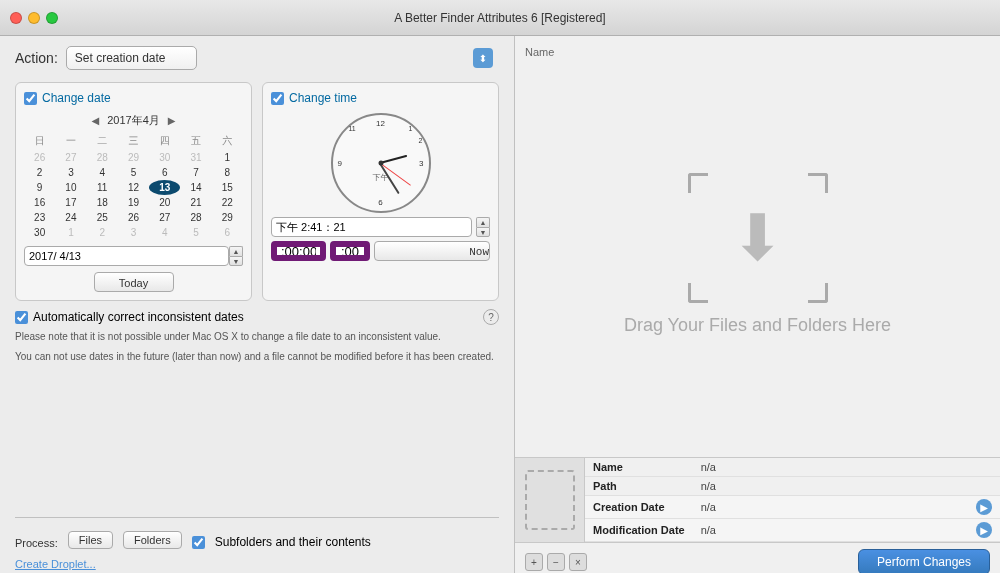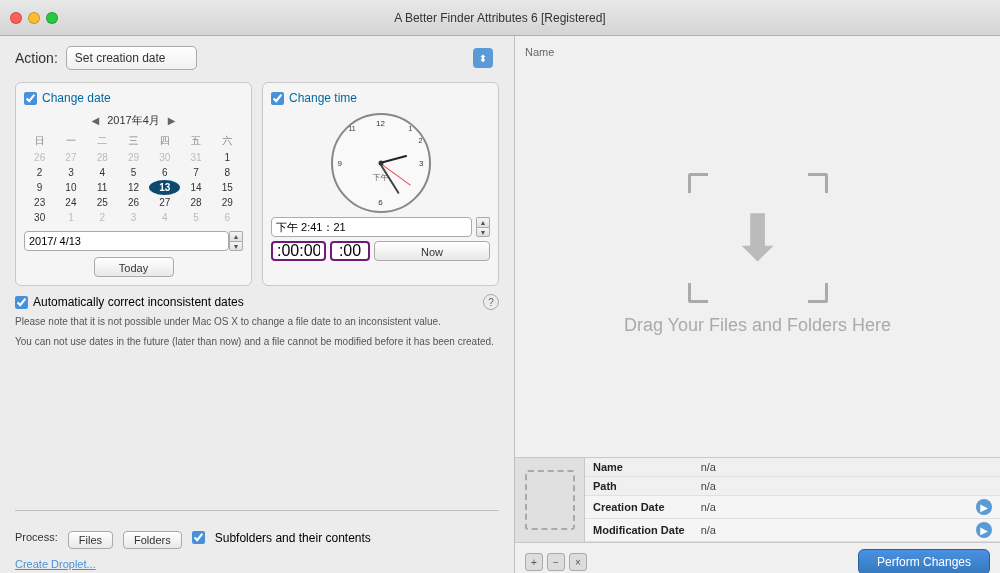--- a/index.html
+++ b/index.html
@@ -312,38 +312,39 @@
 
     .time-adjust-row {
       display: flex;
       align-items: center;
       gap: 4px;
       margin-top: 4px;
     }
     .time-adjust-input {
       width: 55px;
       height: 20px;
-      border: 2px solid #701a75;
+      border: 6px solid #701a75;
       border-radius: 4px;
       padding: 0 4px;
-      font-size: 16px;
+      font-size: 13px;
       background: white;
       text-align: center;
     }
     .now-btn {
       flex: 1;
       height: 20px;
       background: linear-gradient(to bottom, #ffffff, #e8e8e8);
       border: 1px solid #aaa;
       border-radius: 4px;
       font-size: 11px;
       color: #333;
       cursor: pointer;
-      text-align: center;
+      text-align: right;
       line-height: 20px;
+      font-family: Liberation Mono, monospace;
     }
 
     
     .same-as-btn {
       display: inline-block;
       padding: 3px 14px;
       background: linear-gradient(to bottom, #ffffff, #e8e8e8);
       border: 1px solid #aaa;
       border-radius: 4px;
       font-size: 11px;
@@ -375,23 +376,23 @@
     .info-text {
       font-size: 10px;
       color: #555;
       line-height: 1.4;
     }
 
     
     .bottom-bar {
       margin-top: auto;
       border-top: 1px solid #c0c0c0;
-      padding-top: 20px;
-      display: flex;
-      align-items: flex-start;
+      padding-top: 13px;
+      display: flex;
+      align-items: flex-end;
       gap: 10px;
     }
     .process-label { font-size: 11px; color: #333; }
     .process-btn {
       padding: 2px 10px;
       background: linear-gradient(to bottom, #ffffff, #e8e8e8);
       border: 1px solid #aaa;
       border-radius: 4px;
       font-size: 11px;
       color: #333;
@@ -642,20 +643,29 @@
               <tr>
                 <td>9</td>
                 <td>10</td>
                 <td>11</td>
                 <td>12</td>
                 <td class="today">13</td>
                 <td>14</td>
                 <td>15</td>
               </tr>
               <tr>
+                <td>16</td>
+                <td>17</td>
+                <td>18</td>
+                <td>19</td>
+                <td>20</td>
+                <td>21</td>
+                <td>22</td>
+              </tr>
+              <tr>
                 <td>23</td>
                 <td>24</td>
                 <td>25</td>
                 <td>26</td>
                 <td>27</td>
                 <td>28</td>
                 <td>29</td>
               </tr>
               <tr>
                 <td>30</td>

